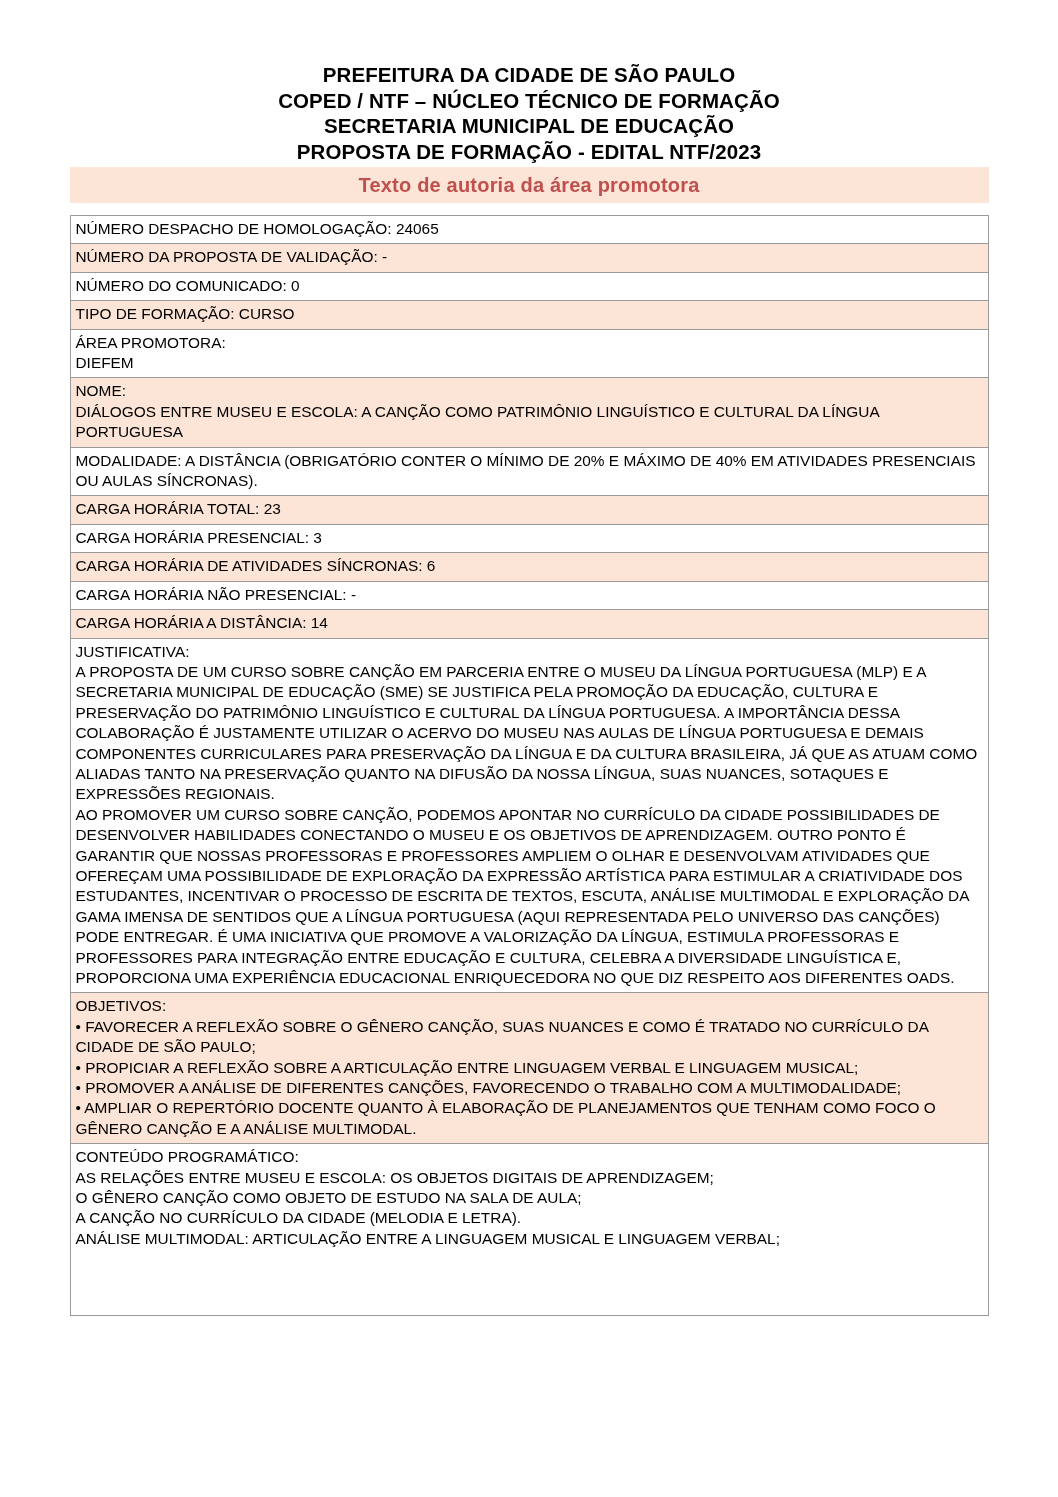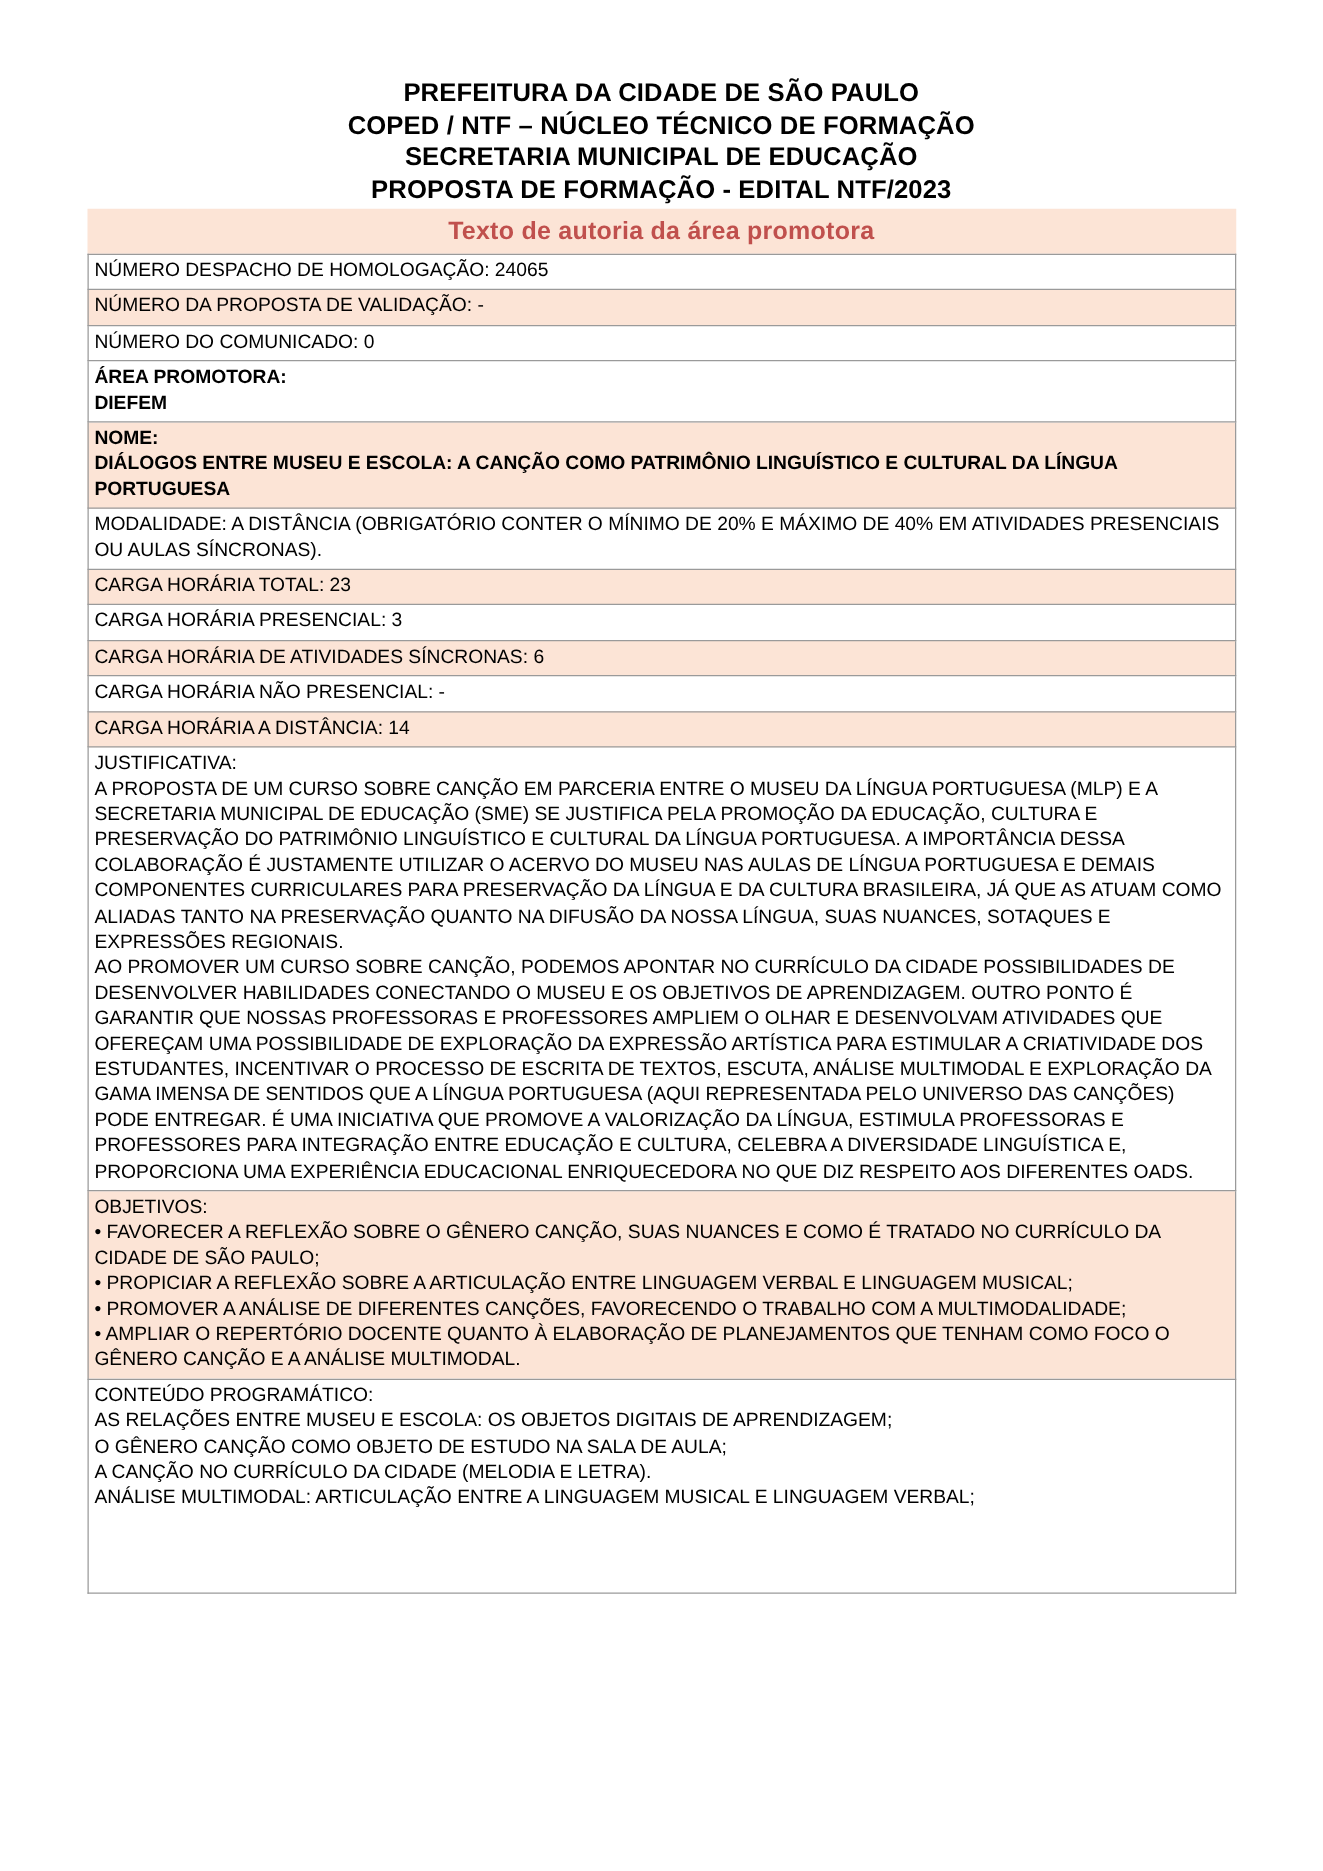--- a/index.html
+++ b/index.html
@@ -47,36 +47,36 @@
     font-weight: bold;
     font-size: 20px;
     line-height: 36px;
     text-align: center;
     letter-spacing: 0.2px;
   }
 
   
   .tbl {
     width: 919px;
-    margin: 0 auto;
+    margin: 12px auto;
     border-collapse: collapse;
     table-layout: fixed;
     padding-left: 43px;
   }
   .tbl td {
     border: 1px solid #9a9a9a;
     padding: 3px 4px 4px 5px;
     vertical-align: top;
     font-size: 15.4px;
     line-height: 20.4px;
     word-wrap: break-word;
   }
   .shade { background: #FCE4D6; }
   .plain { background: #ffffff; }
-  .b { font-weight: bold; }
+  .b { font-weight: normal; }
 
   .cell-line { display: block; white-space: normal; }
   .para { display: block; }
   .bullet { display: block; }
 
   .tall-just { }
 </style>
 </head>
 <body>
 
@@ -94,20 +94,23 @@
   <table class="tbl">
     <tbody>
       <tr>
         <td class="plain">NÚMERO DESPACHO DE HOMOLOGAÇÃO:  24065</td>
       </tr>
       <tr>
         <td class="shade">NÚMERO DA PROPOSTA DE VALIDAÇÃO:  -</td>
       </tr>
       <tr>
         <td class="plain">NÚMERO DO COMUNICADO: 0</td>
+      </tr>
+      <tr>
+        <td class="shade">TIPO DE FORMAÇÃO: CURSO</td>
       </tr>
       <tr>
         <td class="plain">
           <span class="cell-line b">ÁREA PROMOTORA:</span>
           <span class="cell-line b">DIEFEM</span>
         </td>
       </tr>
       <tr>
         <td class="shade">
           <span class="cell-line b">NOME:</span>

